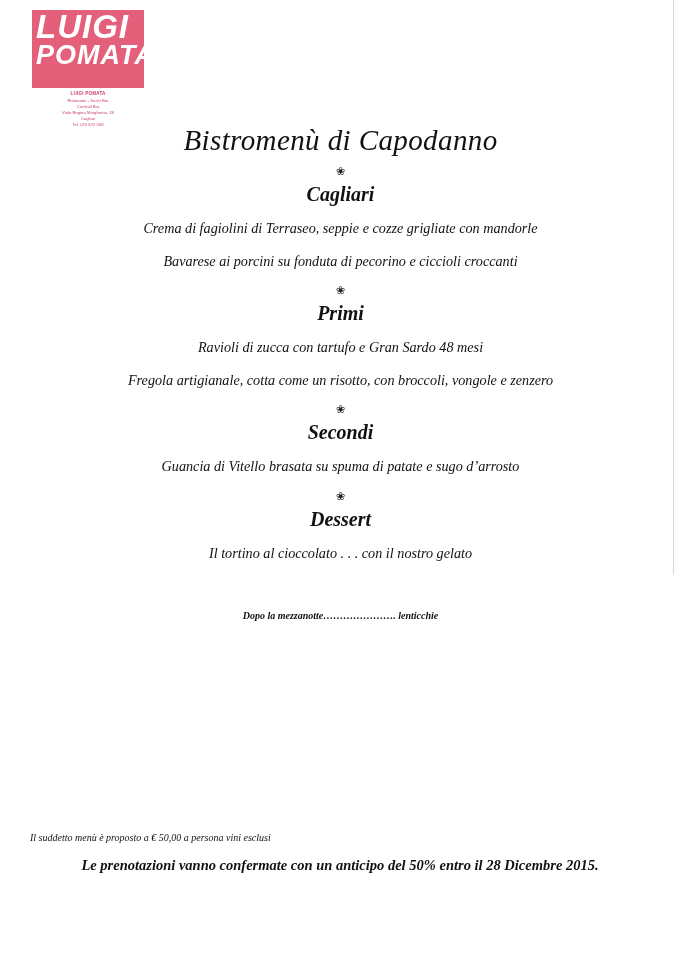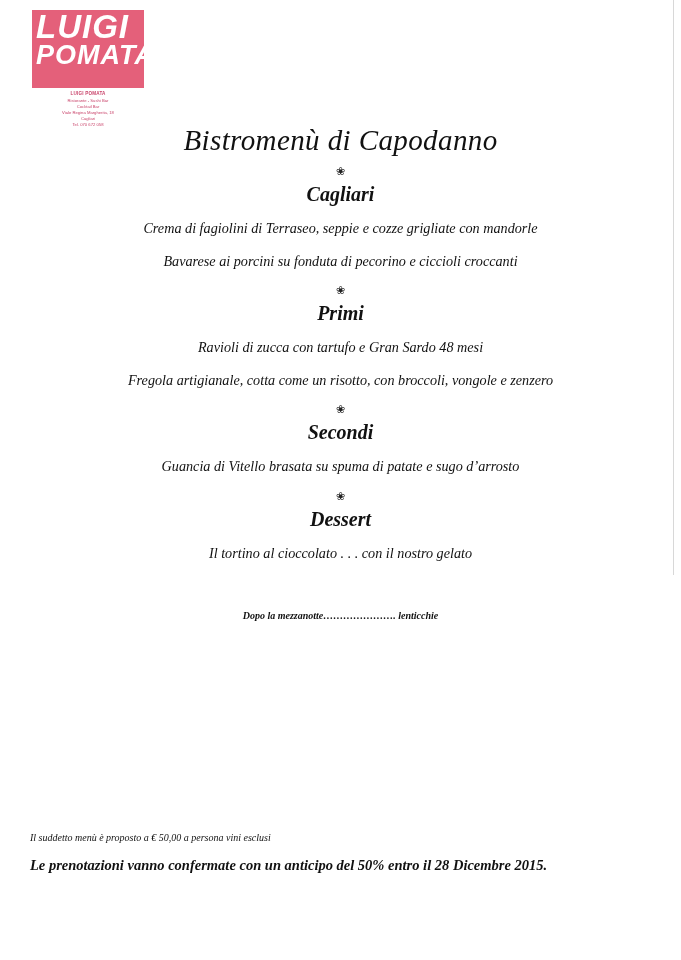--- a/index.html
+++ b/index.html
@@ -130,20 +130,21 @@
   }
   .note-price {
     font-size: 10px;
     font-style: italic;
   }
   .note-booking {
     margin-top: 14px;
     font-size: 14.5px;
     font-style: italic;
     font-weight: bold;
+    text-align: center;
   }
 
   
   .contact {
     position: absolute;
     left: 0;
     top: 906px;
     width: 681px;
     text-align: center;
     font-family: "Liberation Sans", sans-serif;

